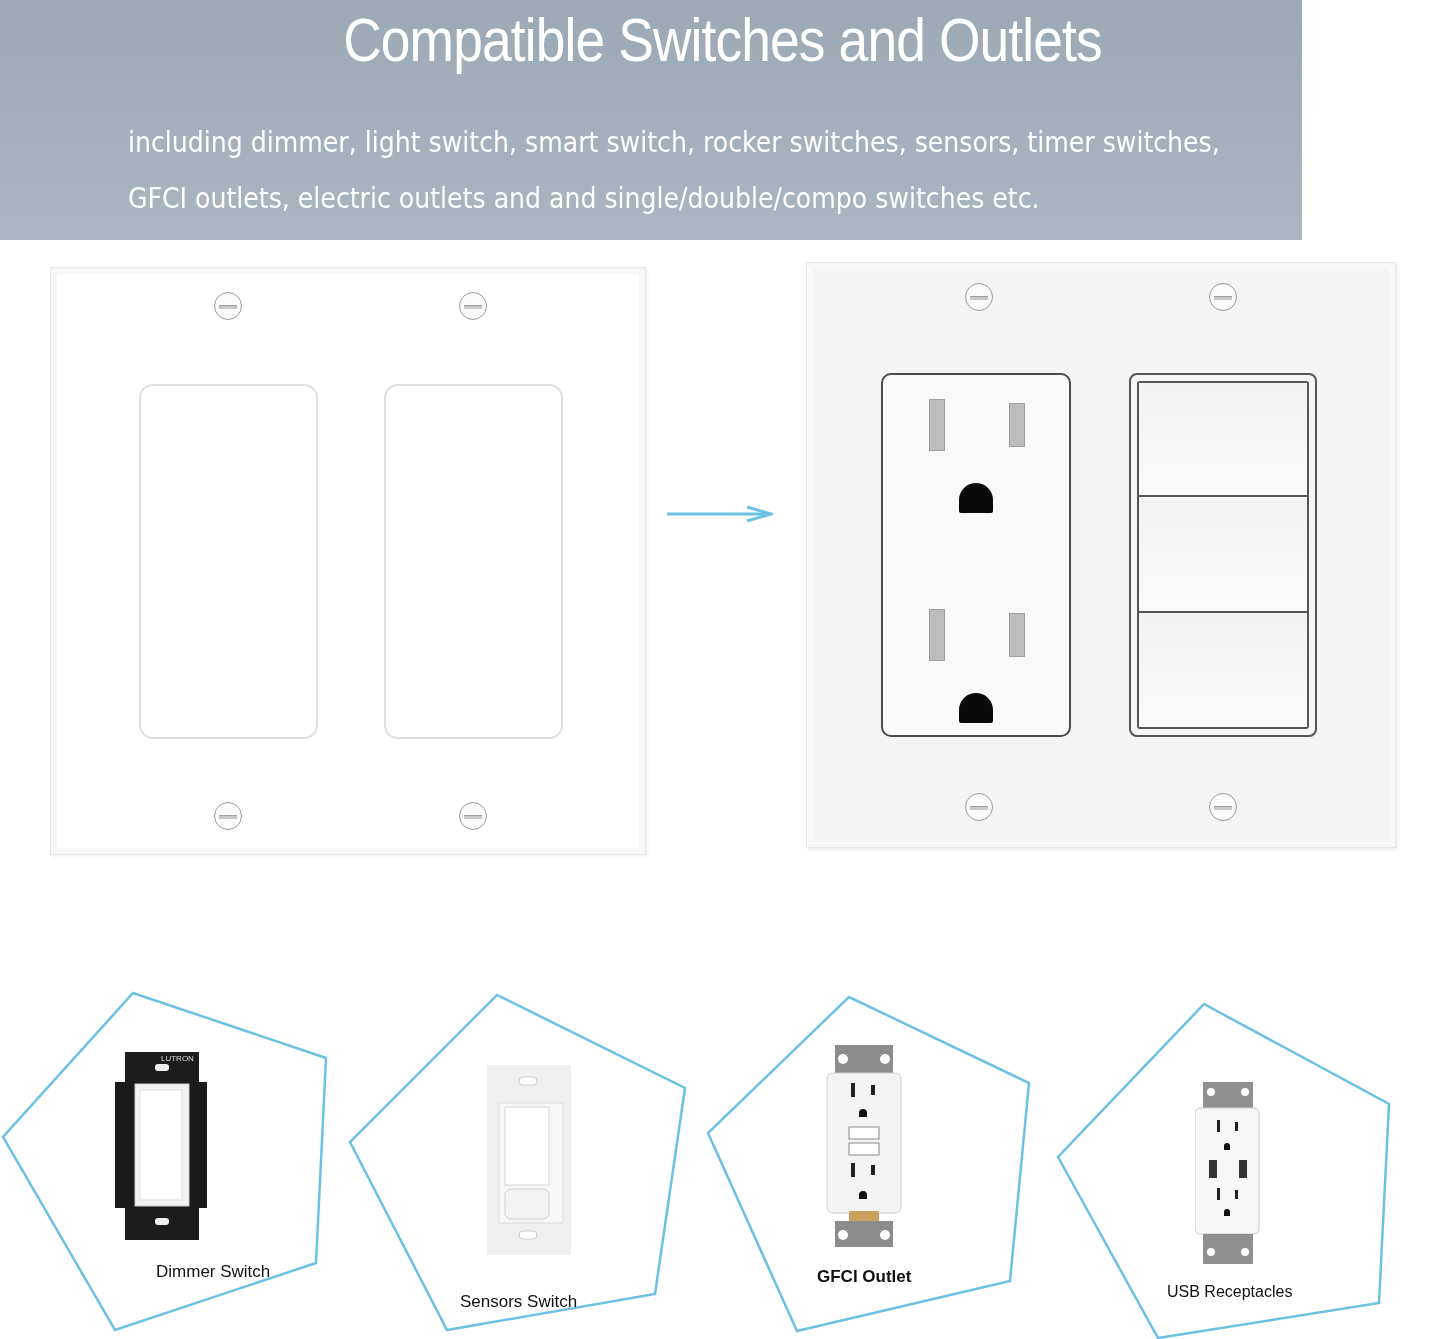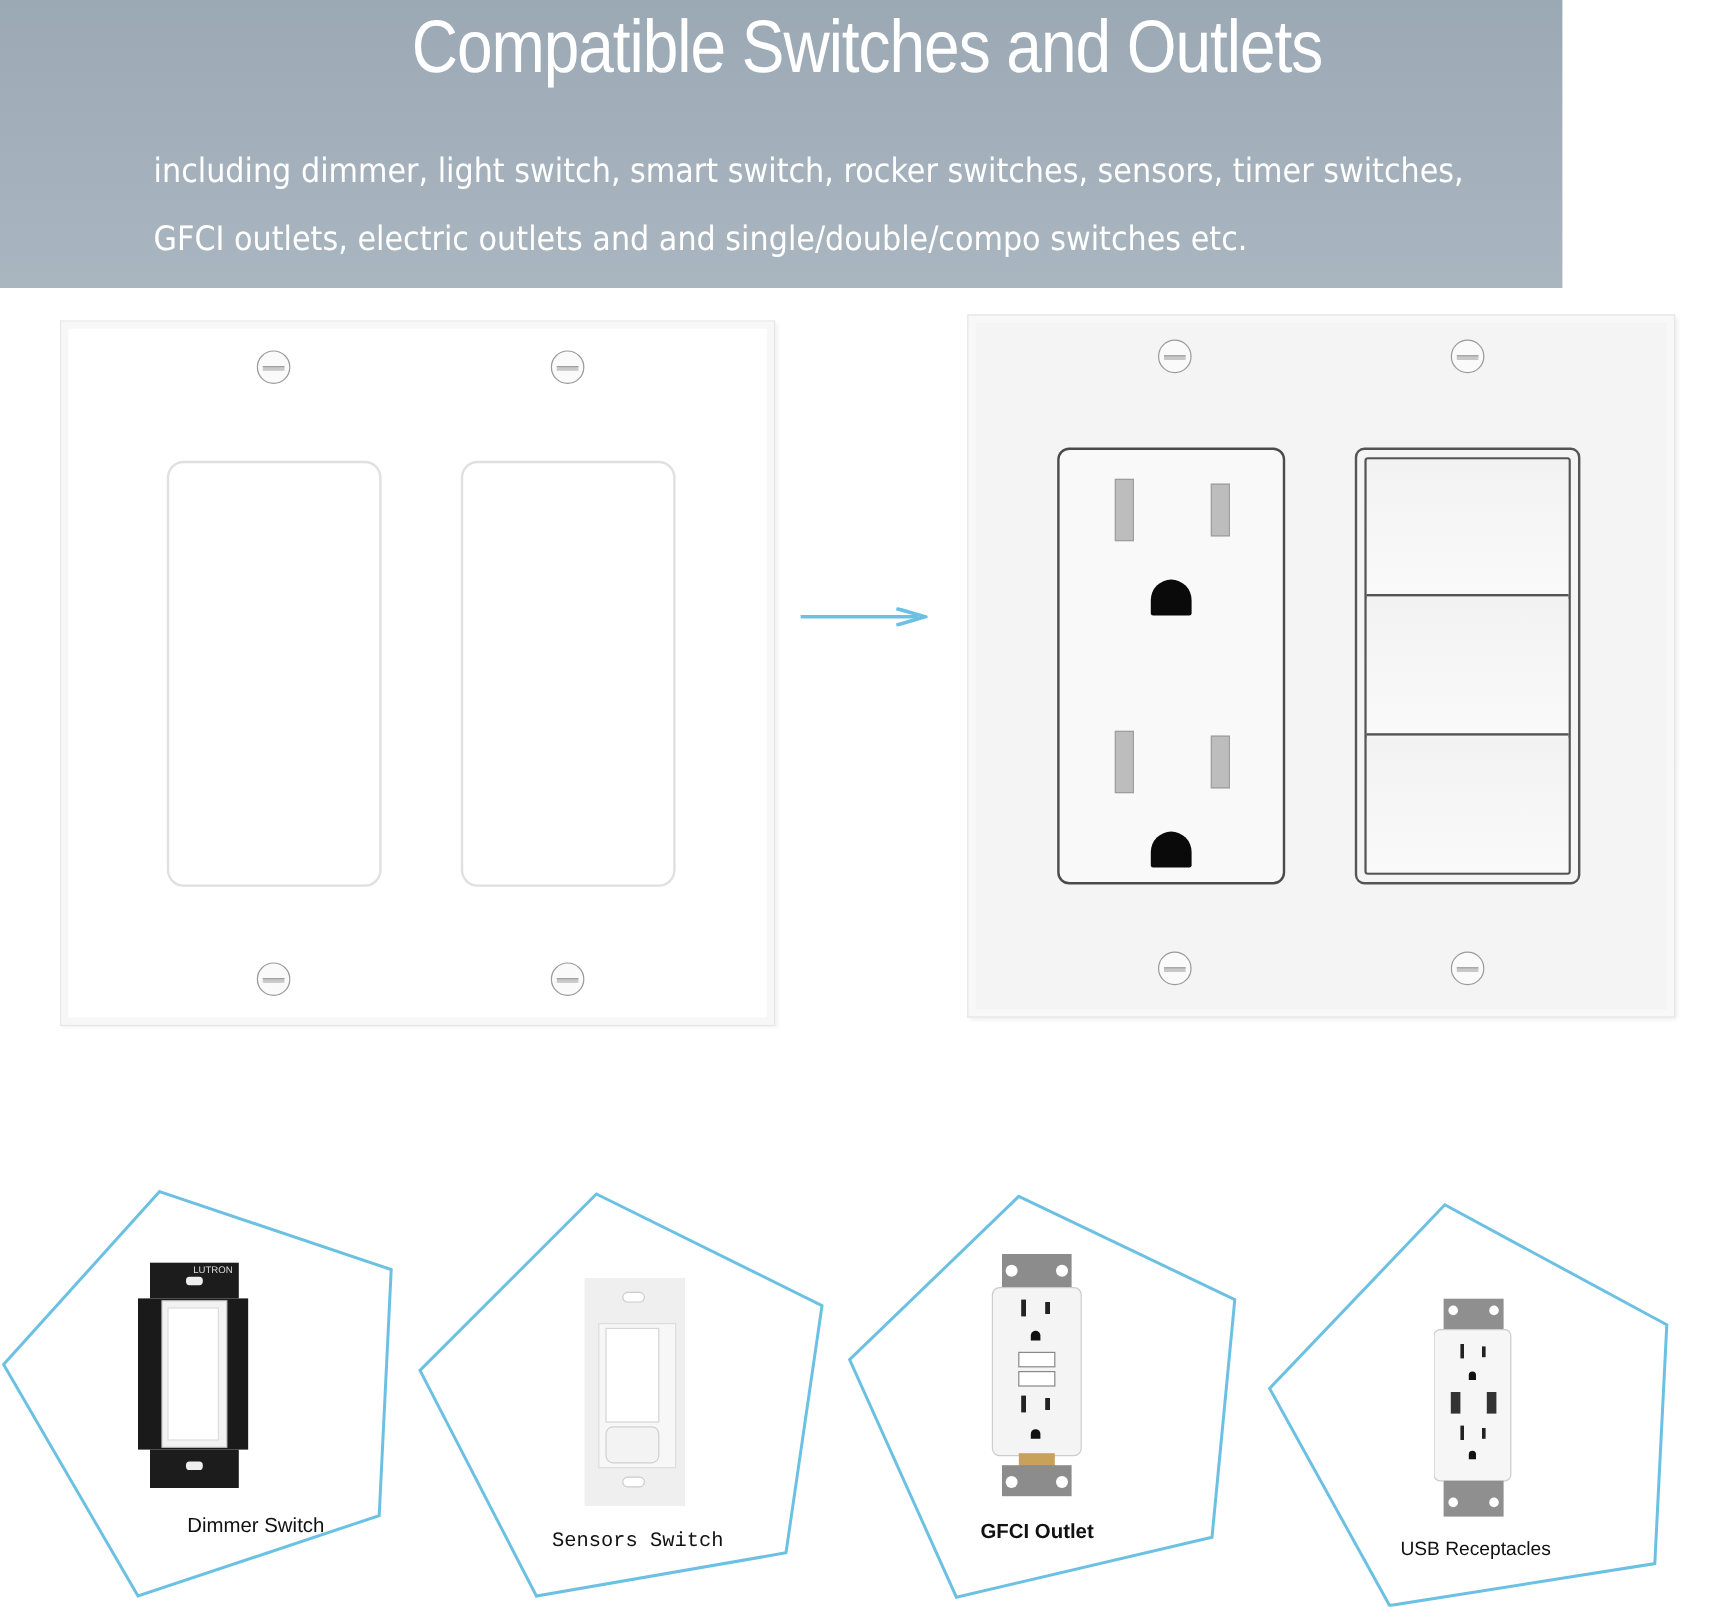--- a/index.html
+++ b/index.html
@@ -106,21 +106,21 @@
     <polygon points="152,5 340,98 310,304 102,340 5,152" fill="none" stroke="#6cc1e3" stroke-width="2.5"></polygon>
   </svg>
   <svg style="position:absolute;left:142px;top:75px;" width="84" height="190" viewBox="0 0 84 190">
     <rect x="0" y="0" width="84" height="190" fill="#efefef"></rect>
     <rect x="32" y="12" width="18" height="8" rx="4" fill="#fff" stroke="#ccc"></rect>
     <rect x="12" y="38" width="64" height="120" fill="#f7f7f7" stroke="#ddd"></rect>
     <rect x="18" y="42" width="44" height="78" fill="#ffffff" stroke="#d5d5d5"></rect>
     <rect x="18" y="124" width="44" height="30" rx="6" fill="#f3f3f3" stroke="#d0d0d0"></rect>
     <rect x="32" y="166" width="18" height="8" rx="4" fill="#fff" stroke="#ccc"></rect>
   </svg>
-  <div class="card-label" style="left:115px;top:285px;font-family:Liberation Mono, monospace;">Sensors Switch</div>
+  <div class="card-label" style="left:115px;top:302px;">Sensors Switch</div>
 </div>
 
 <div class="card" style="left:705px;top:993px;">
   <svg class="pent" width="330" height="350" viewBox="0 0 330 350">
     <polygon points="144,4 324,90 305,288 92,338 3,140" fill="none" stroke="#6cc1e3" stroke-width="2.5"></polygon>
   </svg>
   <svg style="position:absolute;left:118px;top:52px;" width="82" height="202" viewBox="0 0 82 202">
     <rect x="12" y="0" width="58" height="28" fill="#8c8c8c"></rect>
     <circle cx="20" cy="14" r="5" fill="#fff"></circle>
       <circle cx="62" cy="14" r="5" fill="#fff"></circle>

